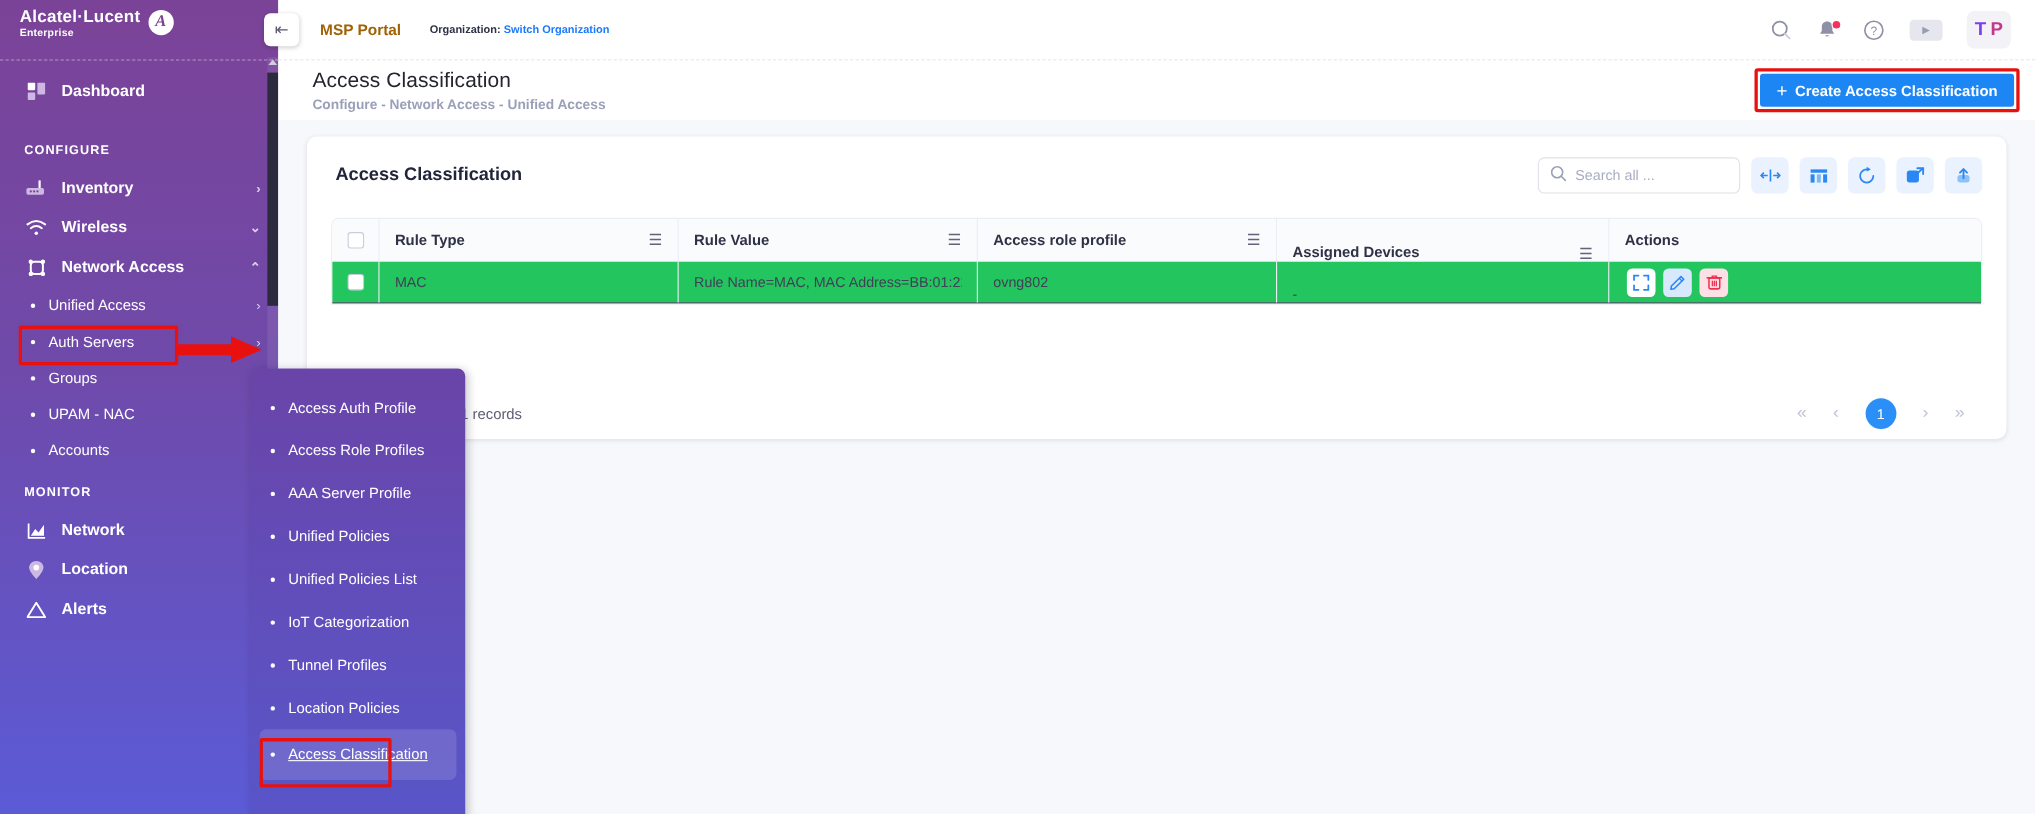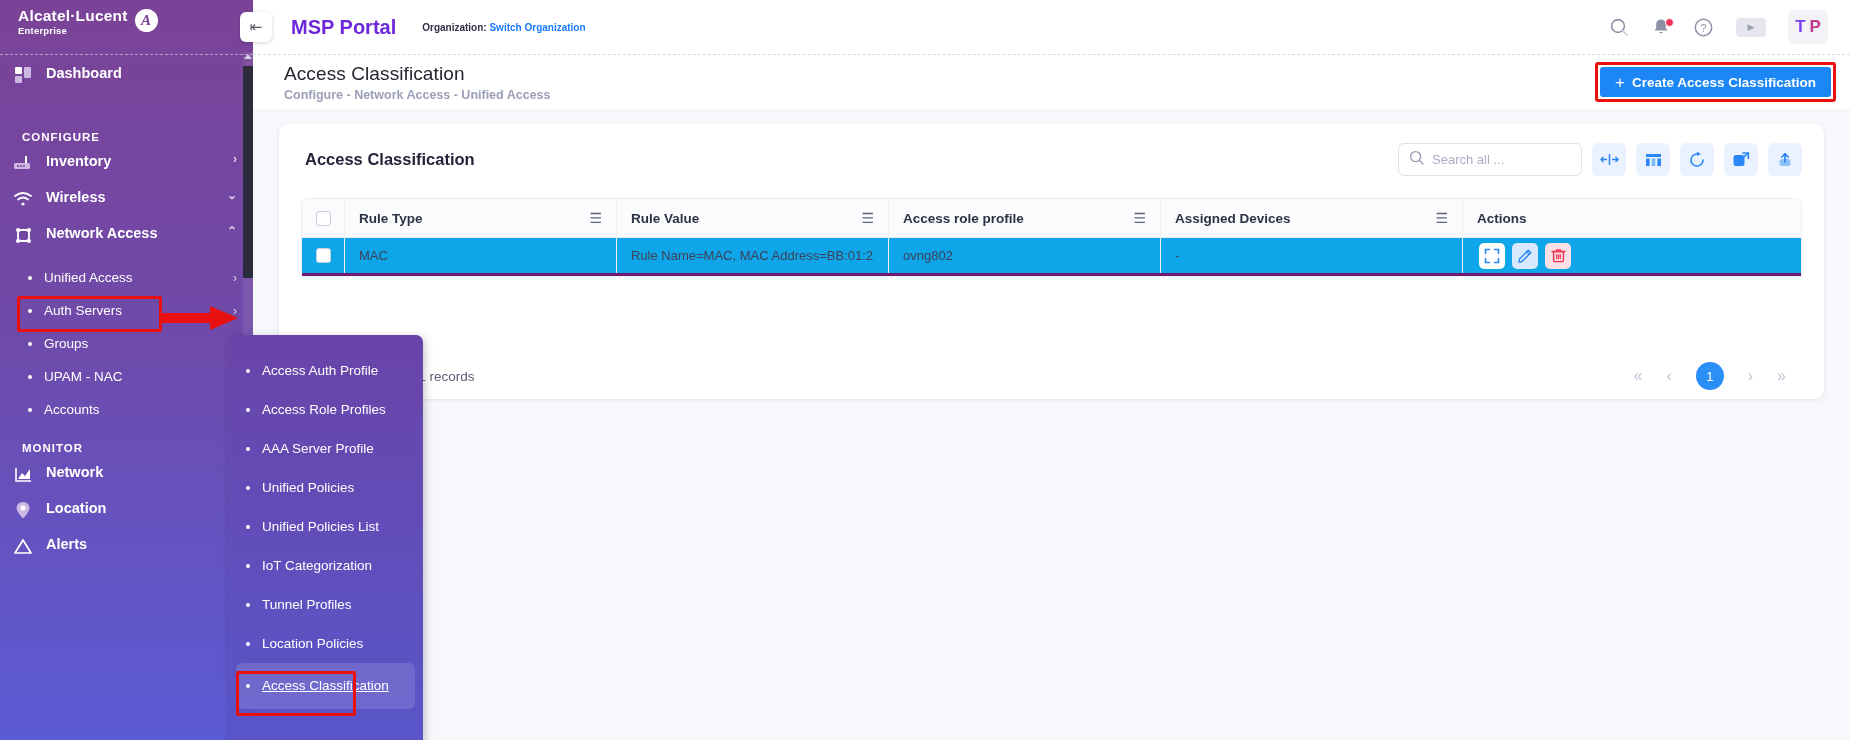--- a/index.html
+++ b/index.html
@@ -35,22 +35,22 @@
   .side-divider {
     border-top: 1px dashed rgba(255,255,255,.45);
     margin: 4px 0 0 0;
   }
   .nav { padding-top: 10px; }
   .nav-group-label {
     color: #ffffff; font-size: 11.5px; font-weight: 700;
     letter-spacing: 1px; padding: 16px 0 10px 22px; text-transform: uppercase;
   }
   .nav-item {
-    display: flex; 
-    height: 36px; padding: 0 16px 0 12px;
+    display: flex; align-items: center;
+    height: 36px; padding: 0 16px 0 22px;
     color: #ffffff; font-size: 14.5px; font-weight: 700;
     cursor: pointer; position: relative;
   }
   .nav-item.top { margin-bottom: 14px; }
   .nav-icon {
     width: 22px; height: 20px; margin-right: 12px;
     display: flex; align-items: center; justify-content: center;
     flex: 0 0 22px;
   }
   .nav-label { flex: 1; white-space: nowrap; }
@@ -88,21 +88,21 @@
   }
 
   
   .topbar {
     position: absolute; left: 253px; top: 0;
     width: 1597px; height: 55px; background: #ffffff;
     display: flex; align-items: center;
     border-bottom: 1px dashed #d9dbe4;
   }
   .topbar-left { display: flex; align-items: center; padding-left: 38px; gap: 26px; }
-  .msp { font-size: 20px; font-weight: 700; color: #6d28d9; }
+  .msp { font-size: 14px; font-weight: 700; color: #a16207; }
   .org-wrap { font-size: 10px; font-weight: 700; color: #2f3146; }
   .org-link { color: #1d7afc; font-weight: 700; }
   .topbar-right {
     margin-left: auto; display: flex; align-items: center;
     gap: 22px; padding-right: 22px;
   }
   .ticon { color: #8e90a6; cursor: pointer; display: flex; align-items: center; position: relative; }
   .bell-dot {
     position: absolute; right: -3px; top: 1px;
     width: 9px; height: 9px; border-radius: 50%; background: #f5325c;
@@ -173,29 +173,29 @@
   .tool-btn {
     width: 34px; height: 33px; border-radius: 6px; background: #e9f2fe;
     display: flex; align-items: center; justify-content: center;
     color: #2a87f5; cursor: pointer;
   }
 
   
   .tbl { margin: 22px 22px 0 22px; border: 1px solid #eceef4; border-radius: 7px 7px 0 0; overflow: hidden; }
   .thead, .trow { display: flex; align-items: center; }
   .thead { height: 39px; background: #fafbfd; border-bottom: 1px solid #eceef4; }
-  .trow { height: 38px; background: #0ea5e9; border-bottom: 3px solid #701a75; }
+  .trow { height: 38px; background: #22c55e; border-bottom: 1px solid #701a75; }
   .cell-cb { width: 42px; display: flex; align-items: center; justify-content: center; flex: 0 0 42px; }
   .cbox { width: 15px; height: 15px; border: 1px solid #c9cddb; border-radius: 3px; background: #fff; cursor: pointer; }
   .col { display: flex; align-items: center; padding: 0 14px; height: 100%; position: relative; }
   .col-sep { border-left: 1px solid #eceef4; }
   .c1 { width: 272px; flex: 0 0 272px; }
   .c2 { width: 272px; flex: 0 0 272px; }
   .c3 { width: 272px; flex: 0 0 272px; }
-  .c4 { width: 302px; flex: 0 0 302px; }
+  .c4 { width: 302px; flex: 0 0 302px; align-items: flex-end; }
   .c5 { flex: 1 1 auto; }
   .th-label { font-size: 13.5px; font-weight: 700; color: #2f3146; white-space: nowrap; }
   .th-menu { margin-left: auto; color: #62647c; font-size: 14px; cursor: pointer; line-height: 1; }
   .td-text {
     font-size: 13px; color: #3f4156; white-space: nowrap;
     overflow: hidden; text-overflow: clip;
   }
   .actions { display: flex; align-items: center; gap: 7px; margin-left: 2px; }
   .act {
     width: 26px; height: 26px; border-radius: 5px;

